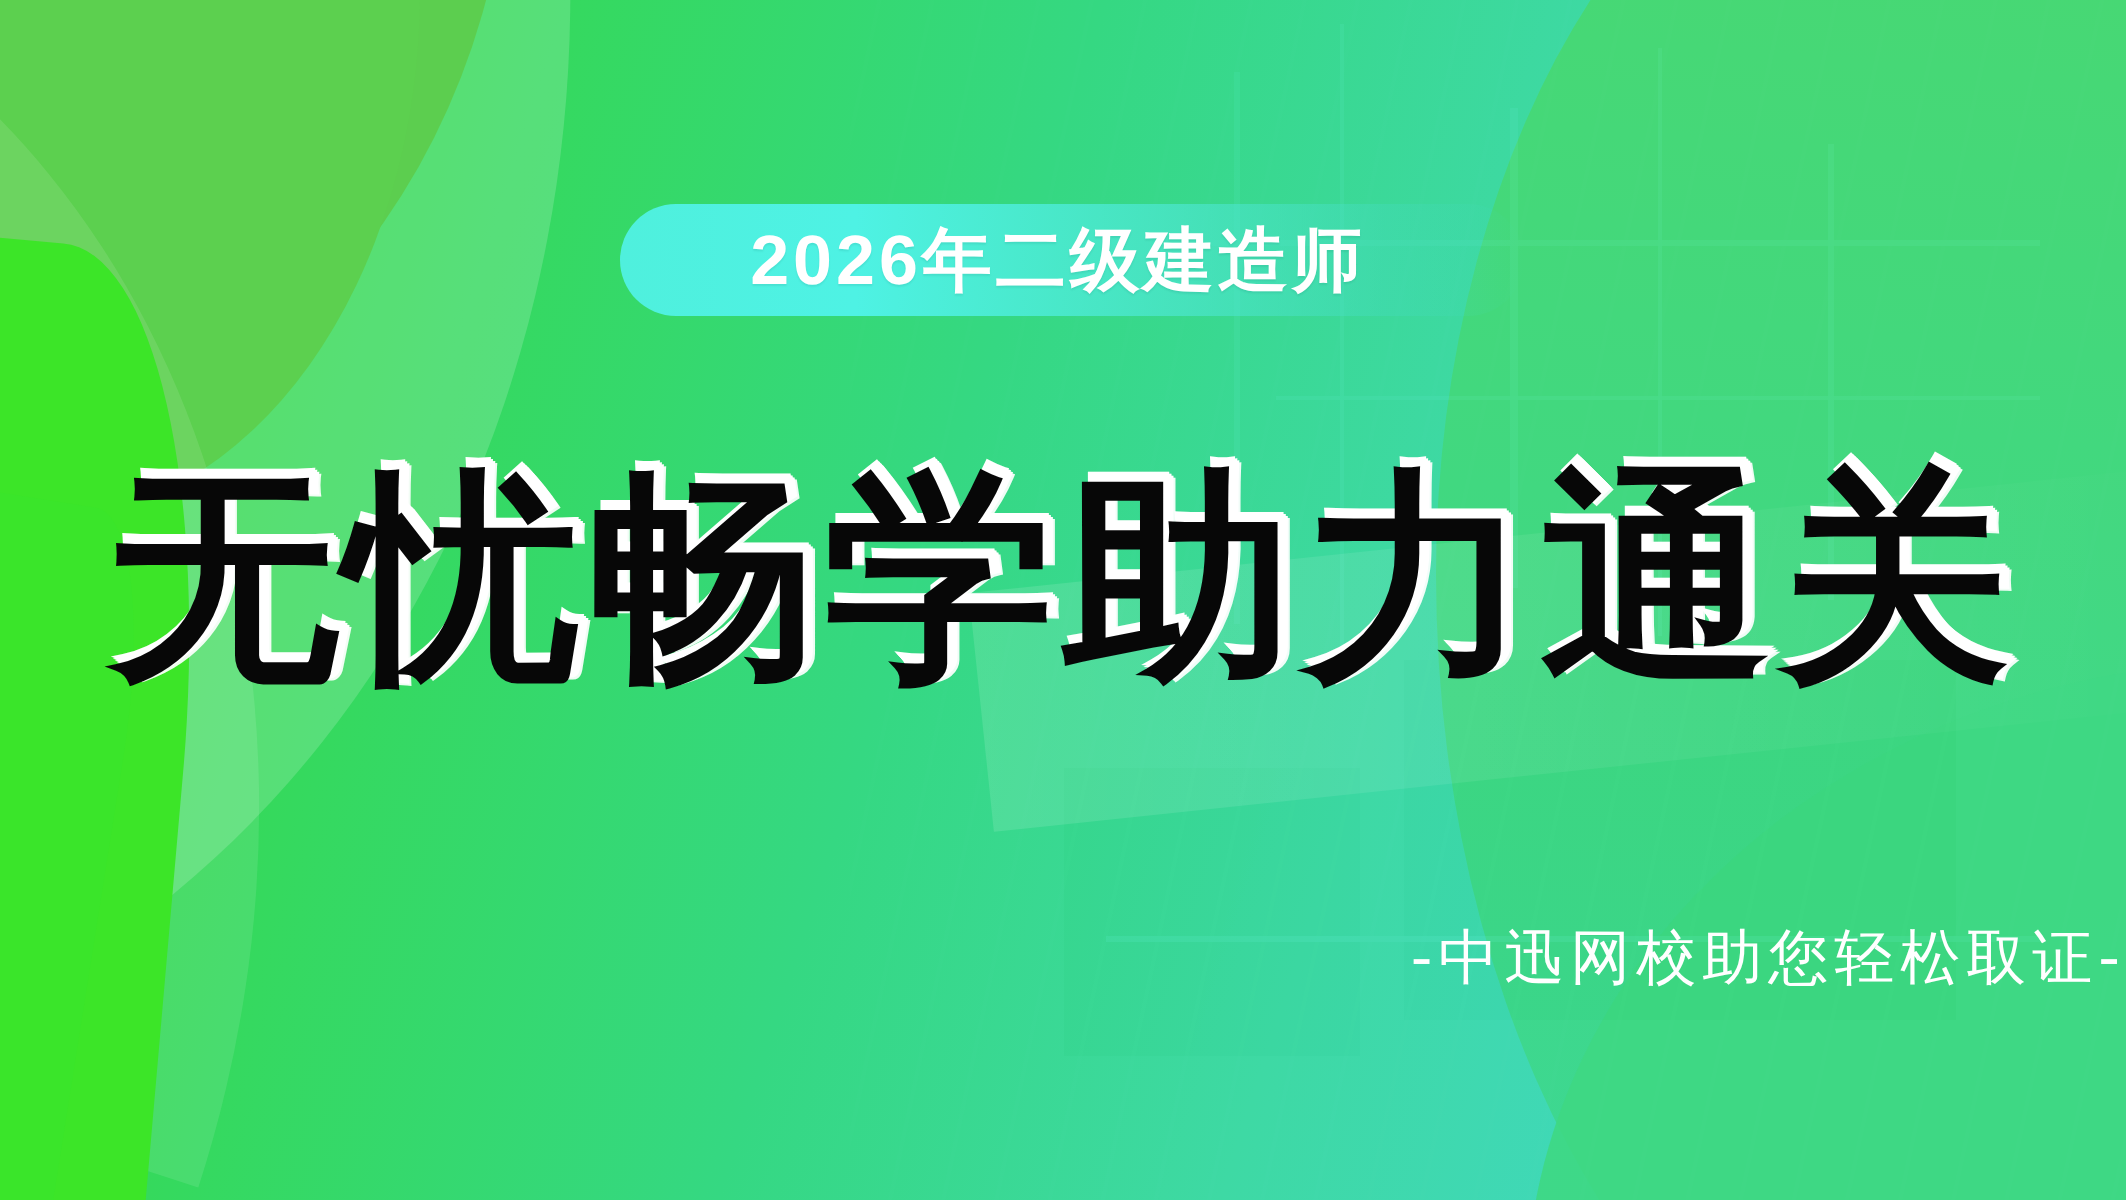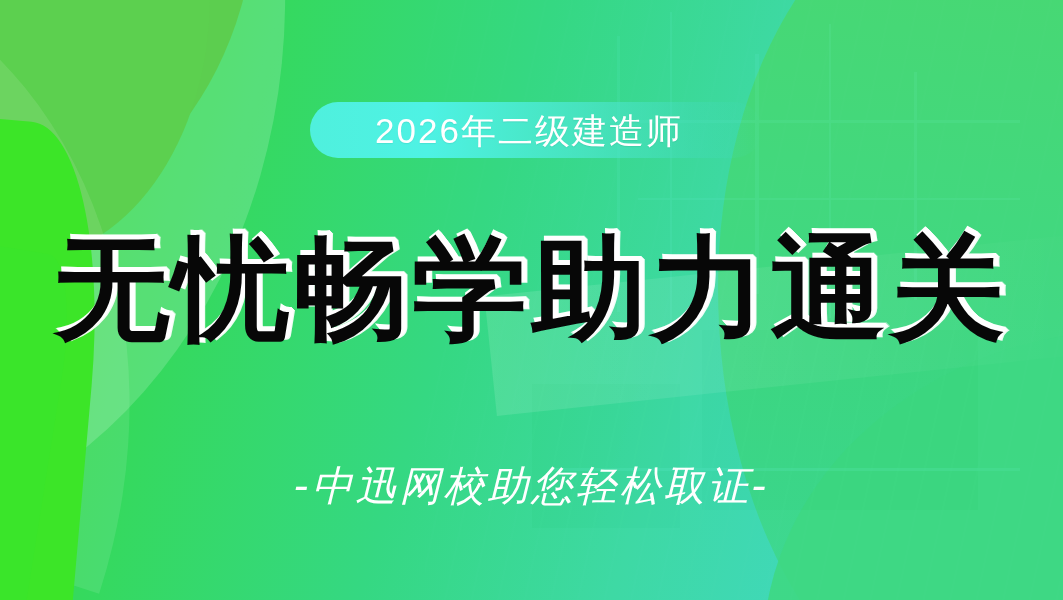--- a/index.html
+++ b/index.html
@@ -148,21 +148,21 @@
         rgba(70,220,200,.28) 85%,
         rgba(66,214,196,0) 100%);
     display:flex;
     align-items:center;
     justify-content:center;
     padding-right:14px;
   }
   .badge-text {
     color:#ffffff;
     font-size:35px;
-    font-weight:normal;
+    font-weight:bold;
     letter-spacing:2px;
     line-height:1;
     white-space:nowrap;
     text-shadow:0 1px 1px rgba(0,90,80,.10);
   }
 
   
   .headline {
     position:absolute;
     left:0; right:0; top:228px;
@@ -179,29 +179,28 @@
        4px -4px 0 #ffffff,
        5px -3px 0 #ffffff,
        3px -5px 0 #ffffff,
        6px -2px 0 rgba(255,255,255,.92);
   }
 
   
   .subtitle {
     position:absolute;
     left:0; right:0; top:462px;
-    text-align:center;
+    text-align:right;
     color:#ffffff;
-    font-size:41px;
+    font-size:30px;
     font-weight:normal;
     letter-spacing:3px;
     line-height:1.2;
     white-space:nowrap;
     font-family:"DejaVu Sans", "Liberation Sans", sans-serif;
-    font-style:italic;
   }
 </style>
 </head>
 <body>
 
 <div id="poster">
 
   <div class="bg-layer">
     <div class="blob-right"></div>
     <div class="blob-right2"></div>

